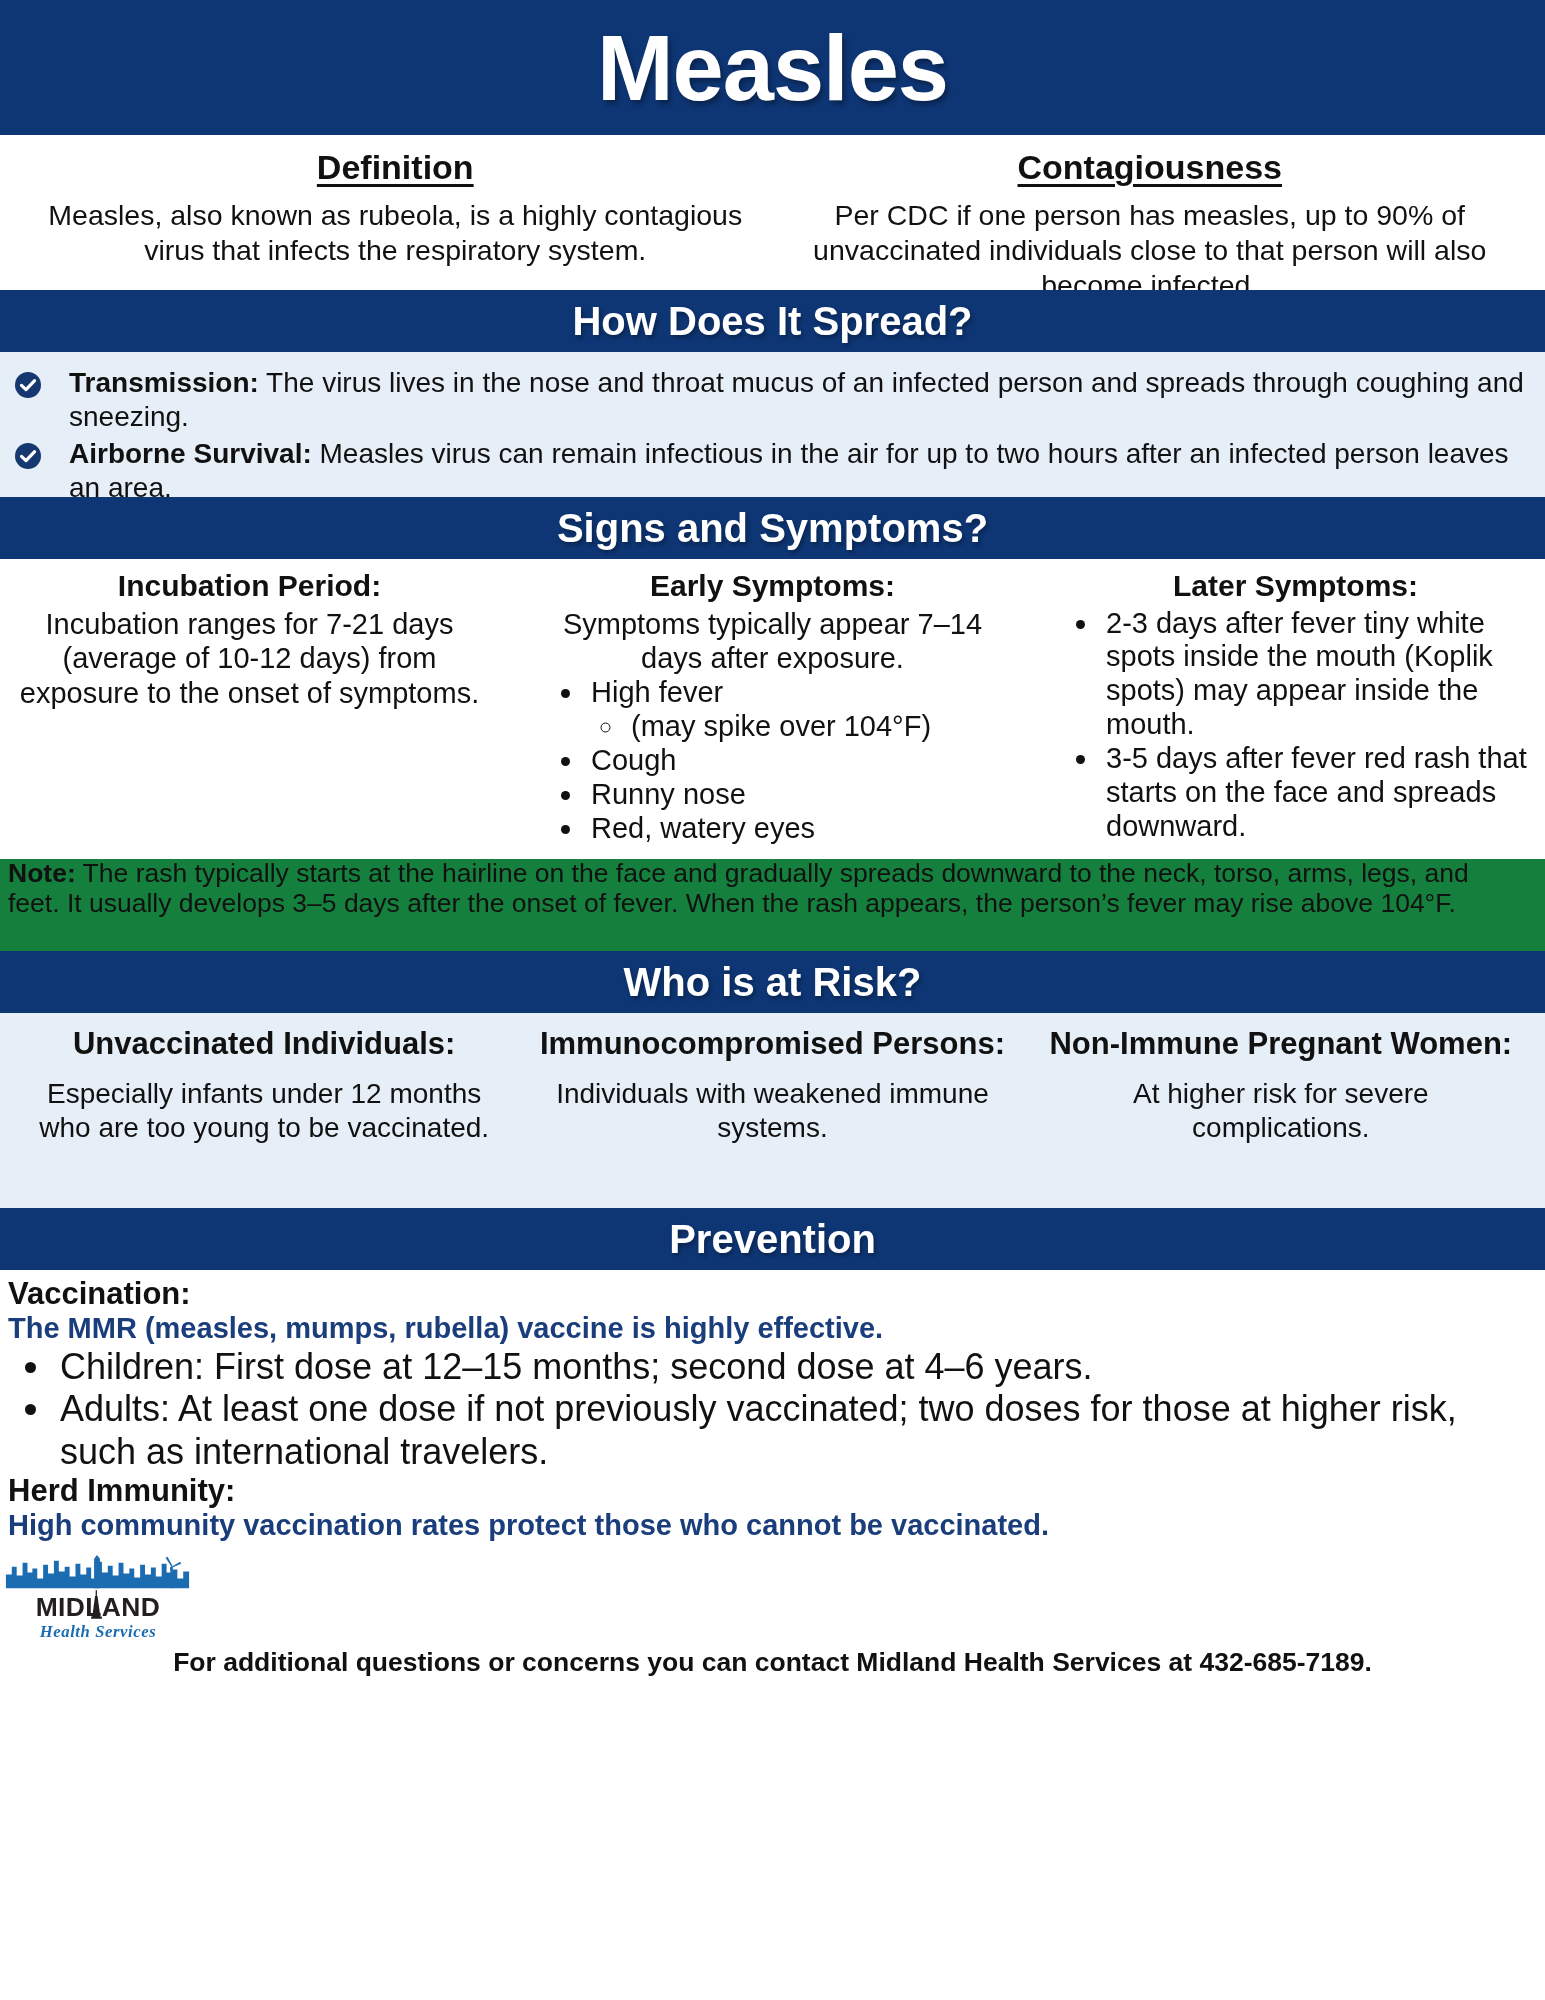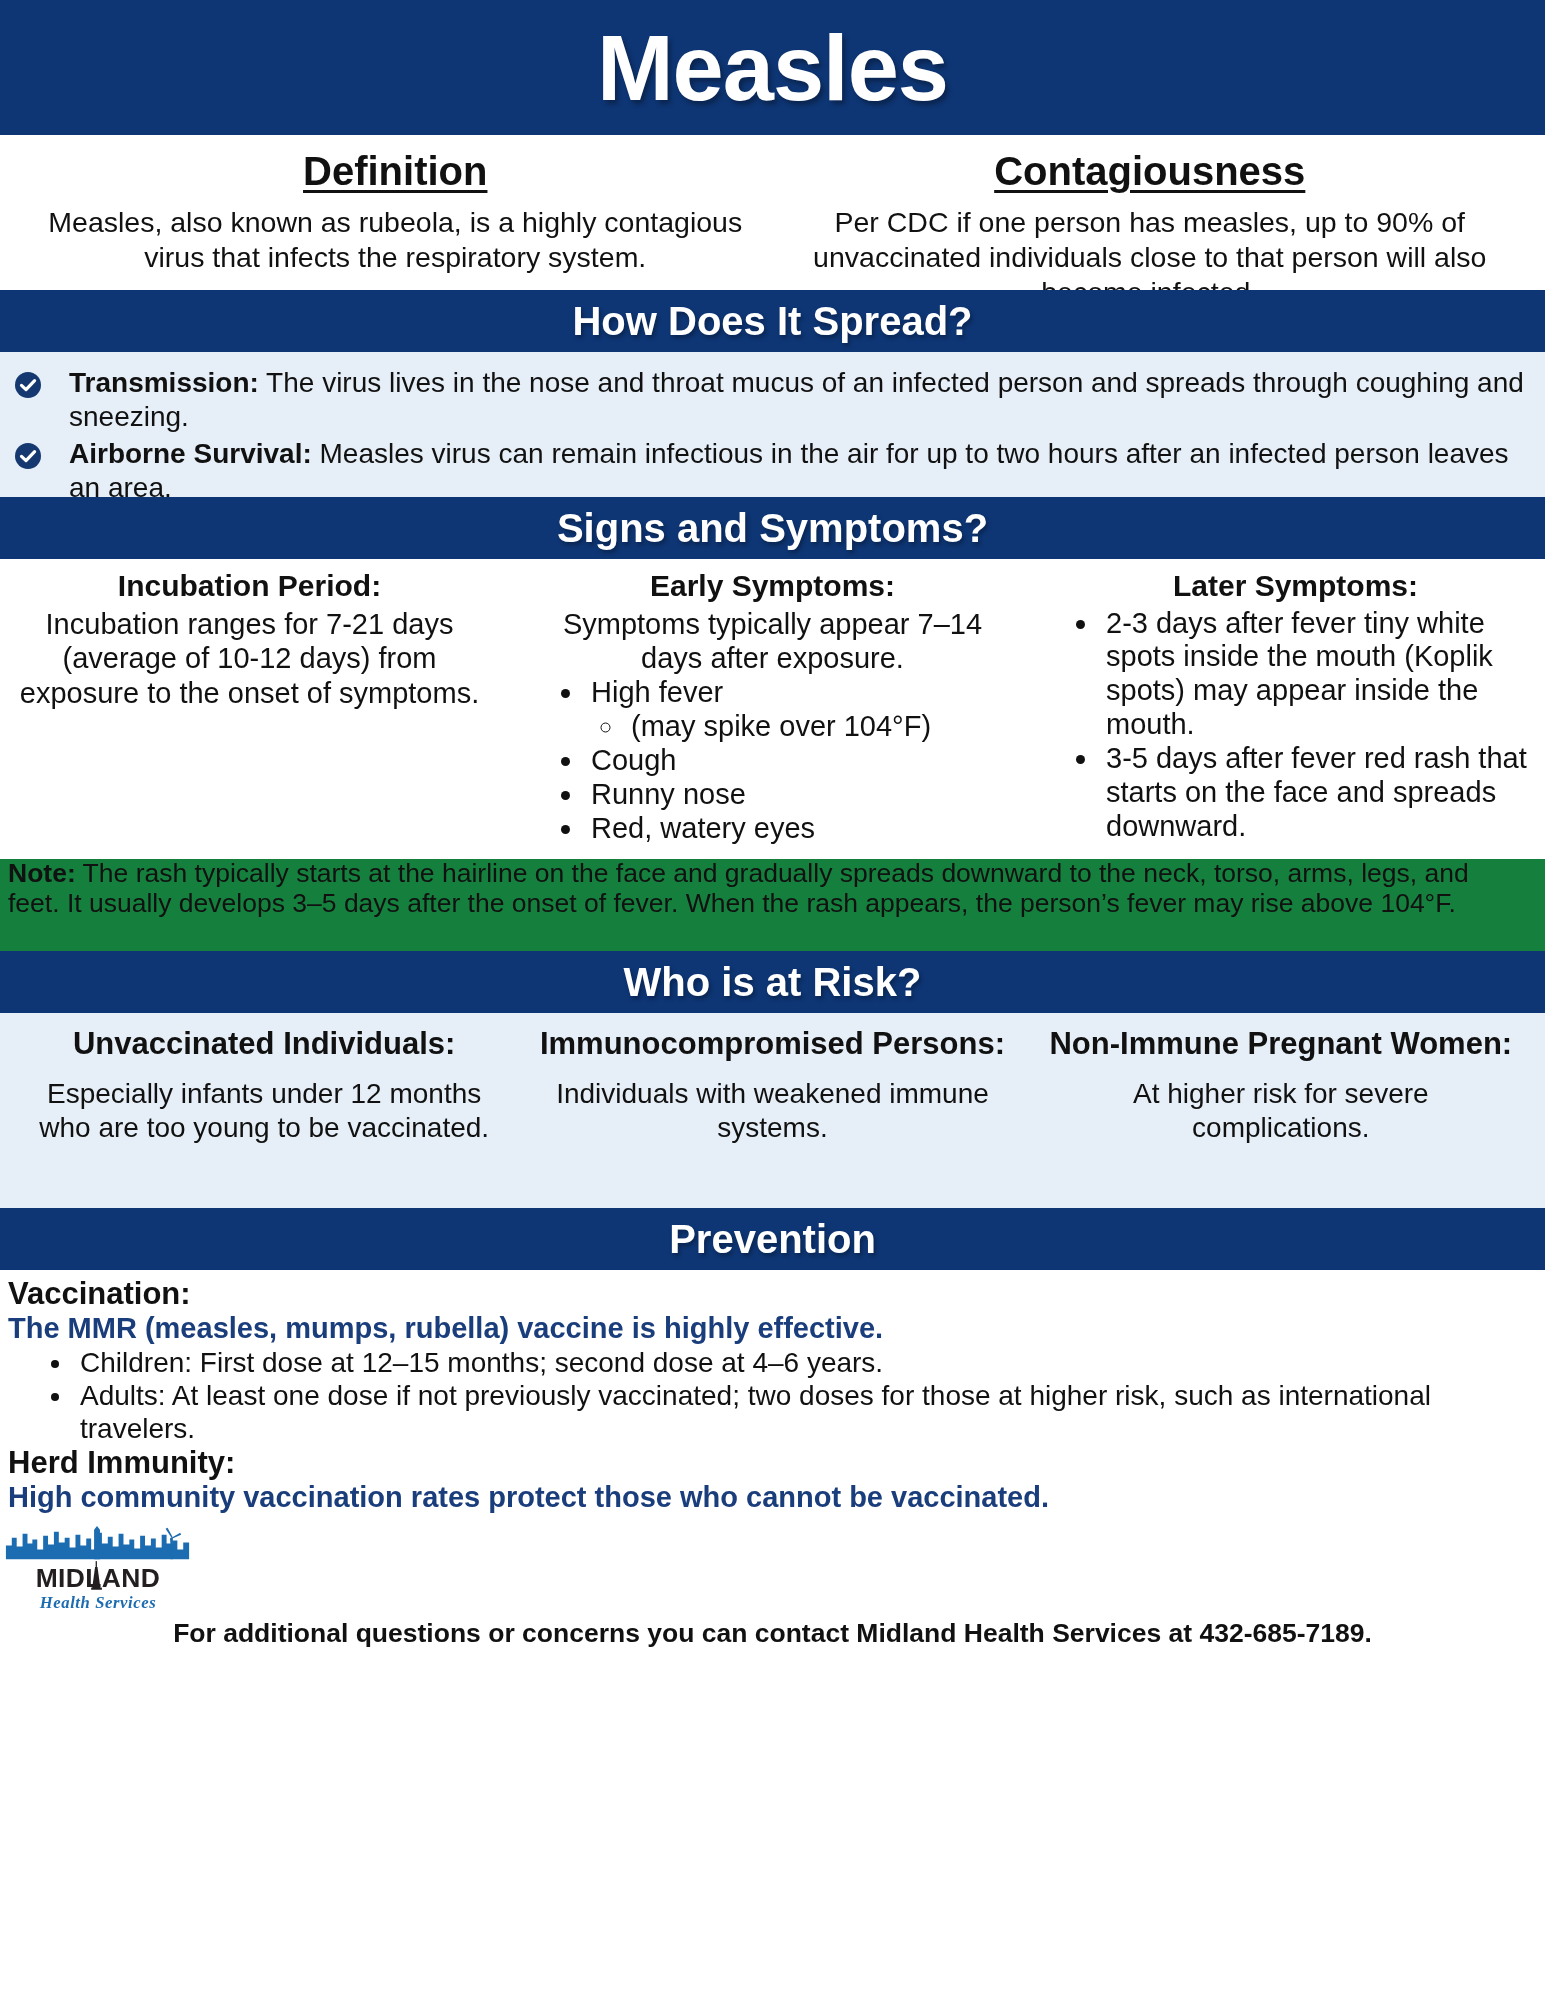--- a/index.html
+++ b/index.html
@@ -46,21 +46,21 @@
     padding: 14px 18px 16px 18px;
     flex: none;
     height: 155px;
   }
   .intro-col {
     flex: 1 1 50%;
     text-align: center;
     padding: 0 26px;
   }
   .intro-col h2 {
-    font-size: 40px;
+    font-size: 34px;
     font-weight: bold;
     text-decoration: underline;
     text-underline-offset: 5px;
     text-decoration-thickness: 3px;
     margin-bottom: 12px;
     line-height: 1.1;
   }
   .intro-col p {
     font-size: 28.5px;
     line-height: 1.22;
@@ -178,25 +178,24 @@
     line-height: 1.16;
   }
   .prevention .accent {
     color: #1A3D7C;
     font-size: 29px;
     font-weight: bold;
     line-height: 1.16;
   }
   .prevention ul { margin-left: 46px; }
   .prevention ul li {
-    font-size: 28px;
+    font-size: 36px;
     line-height: 1.18;
     list-style-type: disc;
     padding-left: 6px;
-    margin-left: 20px;
   }
 
   
   .logo-wrap {
     flex: none;
     display: flex;
     align-items: center;
     padding-top: 6px;
     text-decoration: underline;
   }

